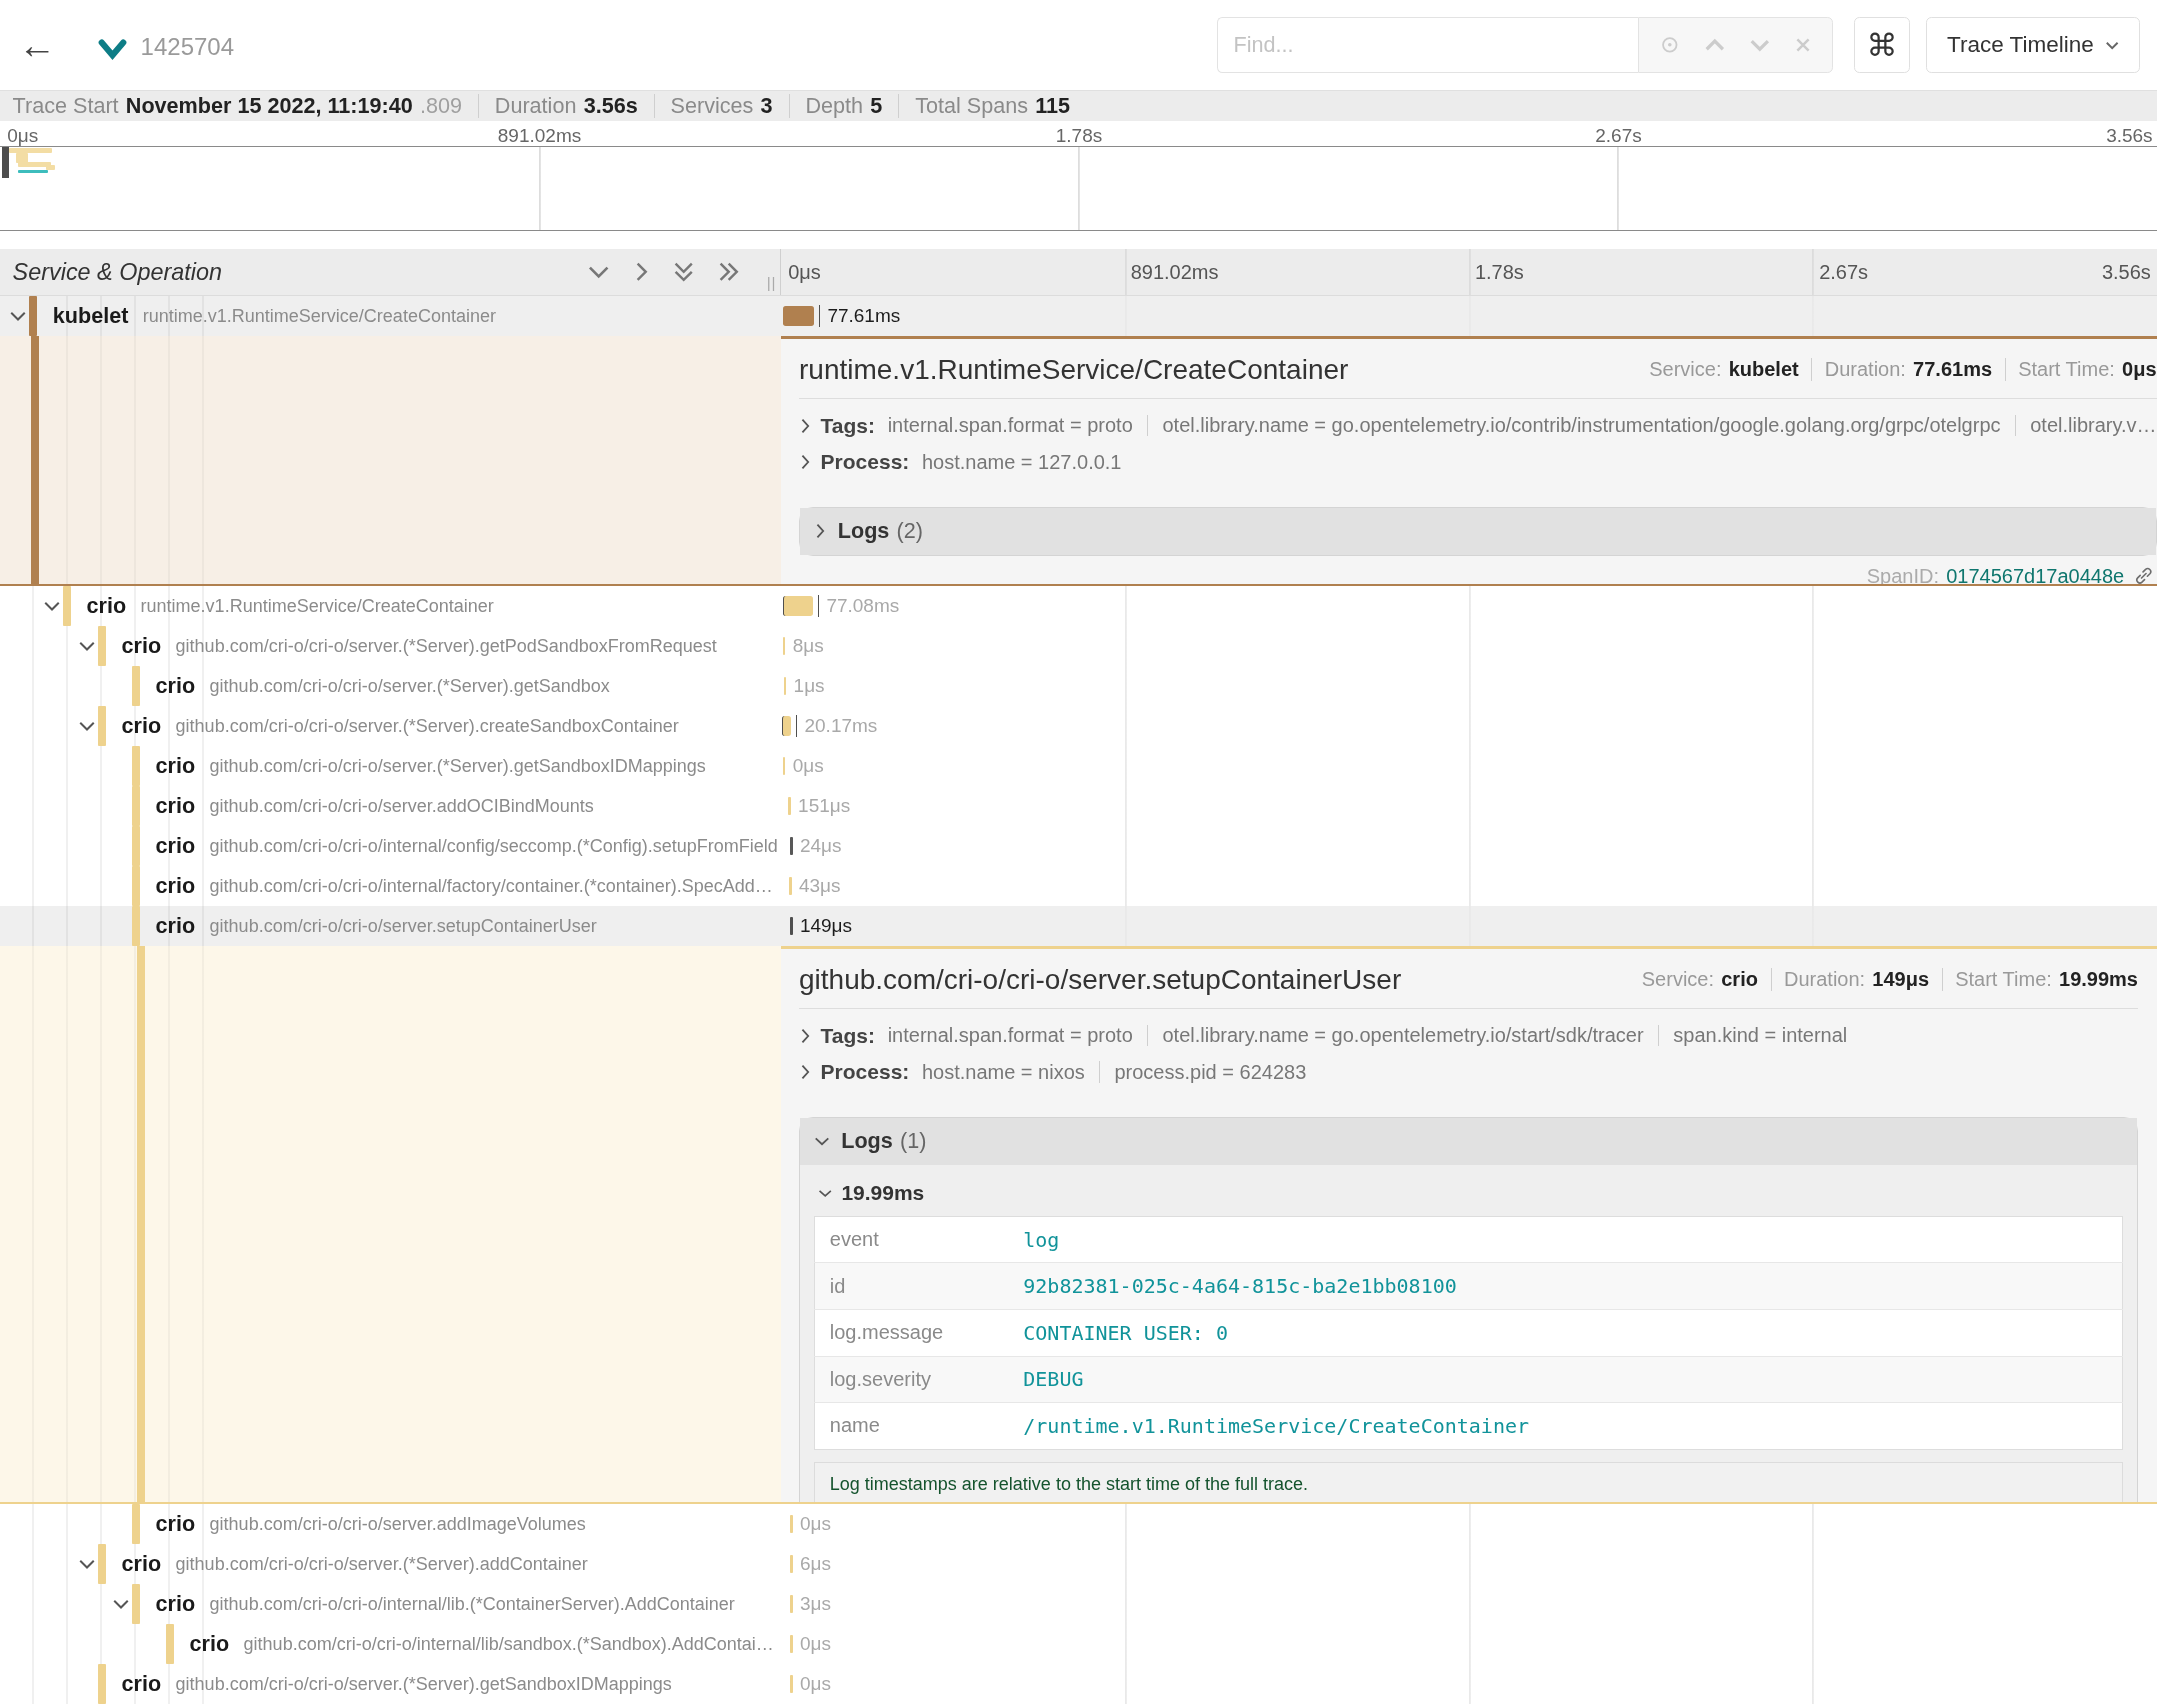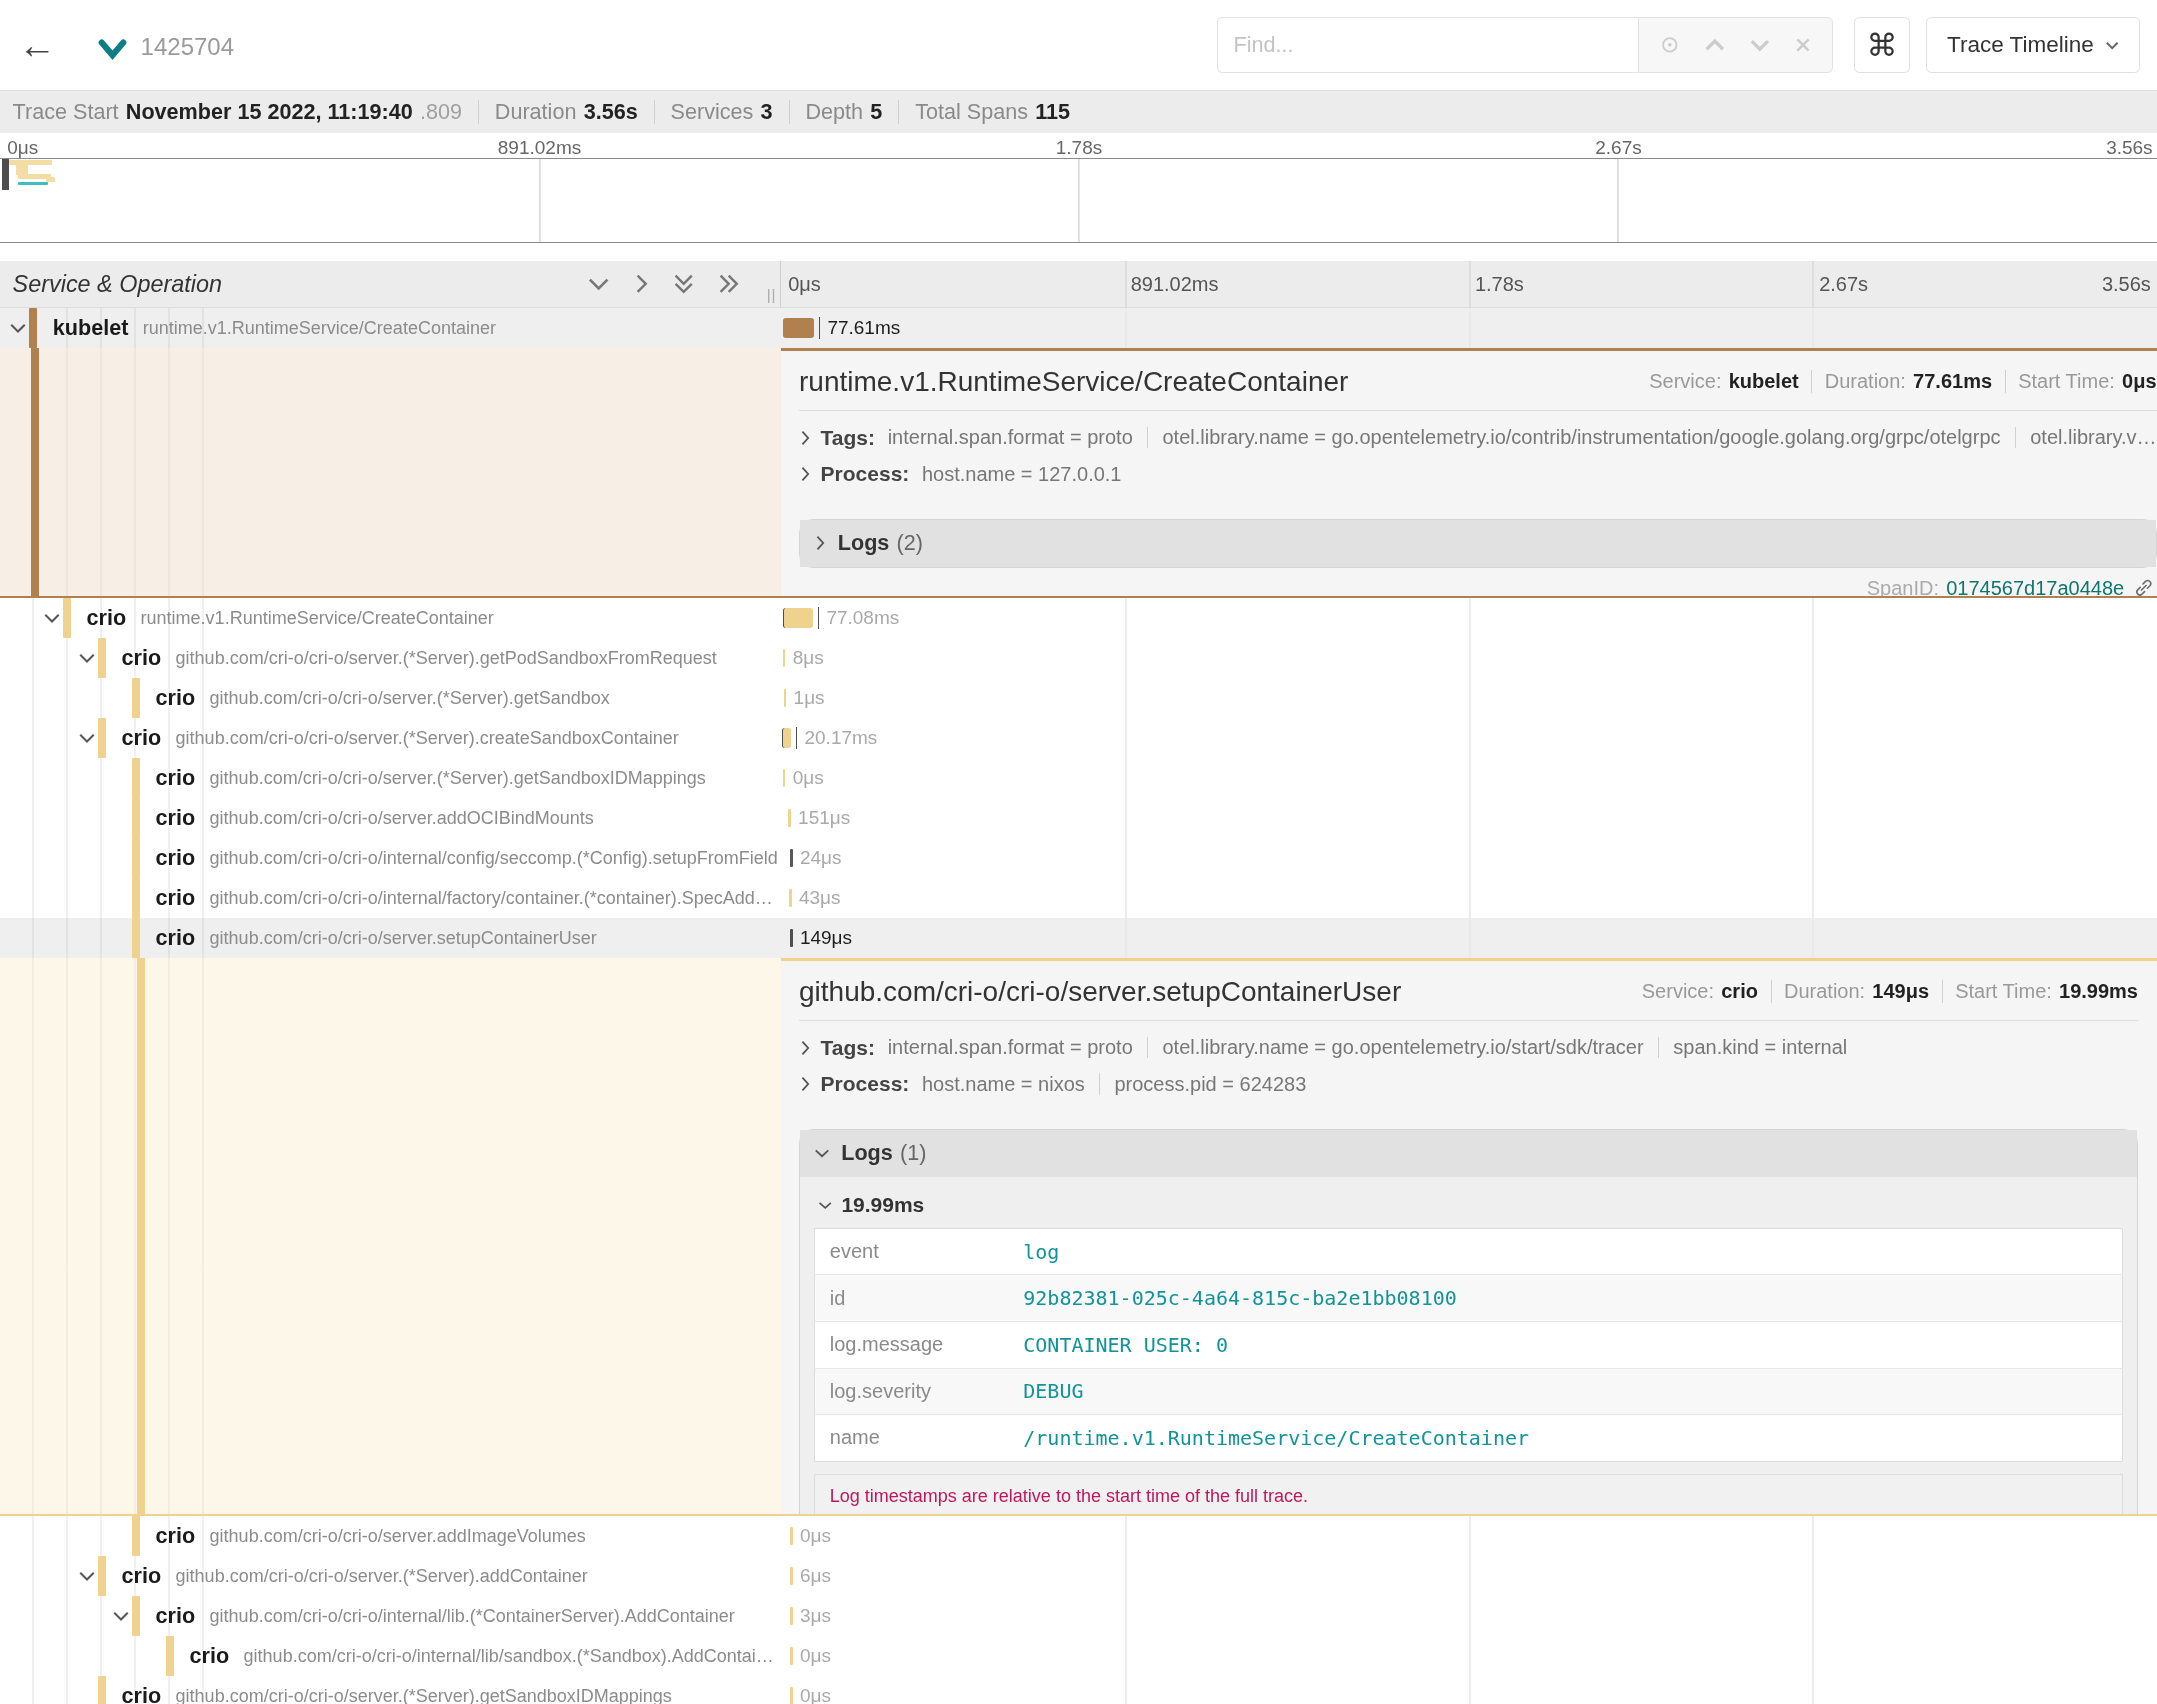--- a/index.html
+++ b/index.html
@@ -20,21 +20,21 @@
   .find-input::placeholder { color:#c3c3c3; }
   .findicons { display:flex; align-items:center; gap:23.4px; padding:0 20px; background:#f7f7f7;
     border:0.9px solid #e3e3e3; border-radius:0 5.4px 5.4px 0; }
   .findicons svg { display:block; }
   .cmd-btn { margin-left:21.6px; width:56px; height:56px; border:0.9px solid #e0e0e0; background:#fff;
     border-radius:5.4px; font-size:31px; color:#333; cursor:pointer; }
   .view-btn { margin-left:16px; height:56px; border:0.9px solid #e0e0e0; background:#fff; border-radius:5.4px;
     font-size:22.5px; color:#333; padding:0 20px; display:flex; align-items:center; gap:10.8px; cursor:pointer; }
 
   
-  .summary { height:43px; background:#ececec; display:flex; align-items:center; padding:0 12.6px;
+  .summary { height:31px; background:#ececec; display:flex; align-items:center; padding:0 12.6px;
     font-size:21.6px; color:#8a8a8a; border-top:0.9px solid #e0e0e0; }
   .summary b { color:#222; font-weight:700; margin-left:7.2px; }
   .summary .frac { color:#9f9f9f; font-weight:400; }
   .vsep { width:0.9px; height:23.4px; background:#cfcfcf; margin:0 16px; flex:none; }
 
   
   .minimap { padding-top:3.6px; }
   .mm-ticks { position:relative; height:21.6px; font-size:19px; color:#666; }
   .mm-ticks span { position:absolute; top:0; }
   .mm-t0 { left:7.2px; } .mm-t1 { left:25%; transform:translateX(-50%);} .mm-t2 { left:50%; transform:translateX(-50%);}
@@ -122,21 +122,21 @@
   .logs-bar .acclabel { font-weight:700; font-size:21.6px; color:#333; margin:0 7.2px 0 10.8px; }
   .logs-bar .count { font-size:21.6px; color:#666; }
   .logs-body { background:#efefef; padding:10.8px 14.4px 14.4px 14.4px; }
   .le-head { display:flex; align-items:center; gap:9px; font-size:21px; font-weight:700; color:#333; margin:5.4px 0 10.8px 3.6px; cursor:pointer; }
   .ltable { width:100%; border-collapse:collapse; background:#fff; border:0.9px solid #ddd; }
   .ltable td { padding:10.8px 14.4px; font-size:20px; border-bottom:0.9px solid #e7e7e7; }
   .ltable tr:nth-child(even) td { background:#f8f8f8; }
   .ltable tr:last-child td { border-bottom:none; }
   .ltable .k { width:194px; color:#8a8a8a; }
   .ltable .v { font-family:"DejaVu Sans Mono", monospace; color:#11939a; }
-  .footnote { margin-top:12.6px; border:0.9px solid #dcdcdc; background:#f1f1f1; padding:10.8px 14.4px; font-size:18px; color:#be185d; }
+  .footnote { margin-top:12.6px; border:0.9px solid #dcdcdc; background:#f1f1f1; padding:10.8px 14.4px; font-size:18px; color:#14532d; }
   .sid { margin-top:auto; display:flex; align-items:center; justify-content:flex-end; font-size:20px; color:#ababab; padding:9px 1.8px 5.4px 0; }
   .sid b { color:#0f766e; font-weight:500; margin-left:7.2px; }
   .sid svg { margin-left:9px; cursor:pointer; }
 </style>
 </head>
 <body>
 
 <div class="topbar">
   <button class="back-btn">←</button>
   <button class="collapse-btn">

